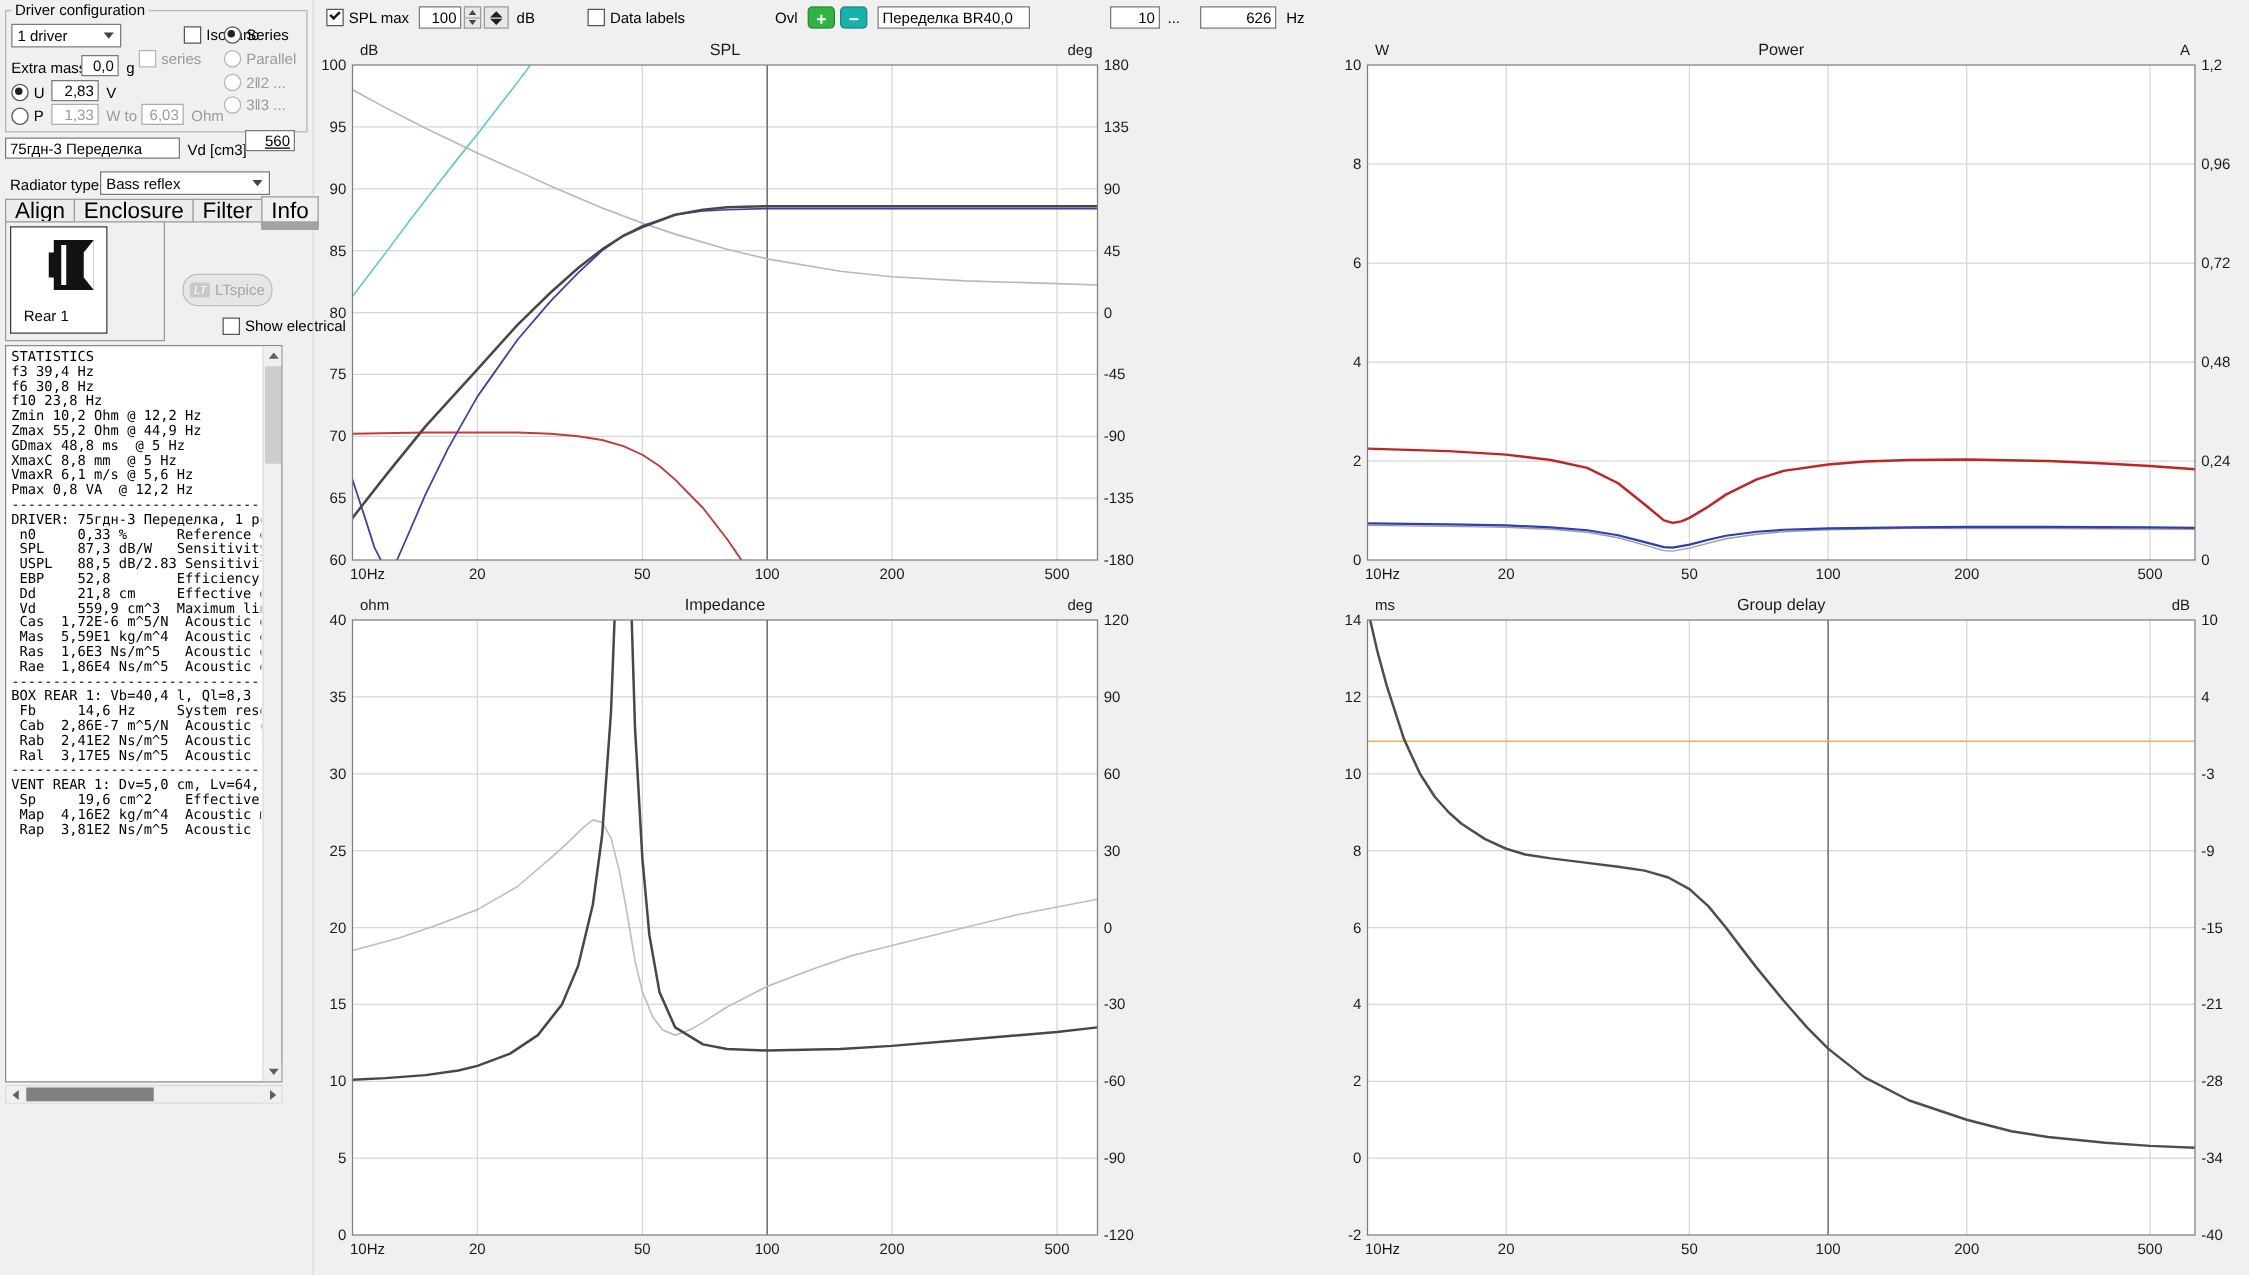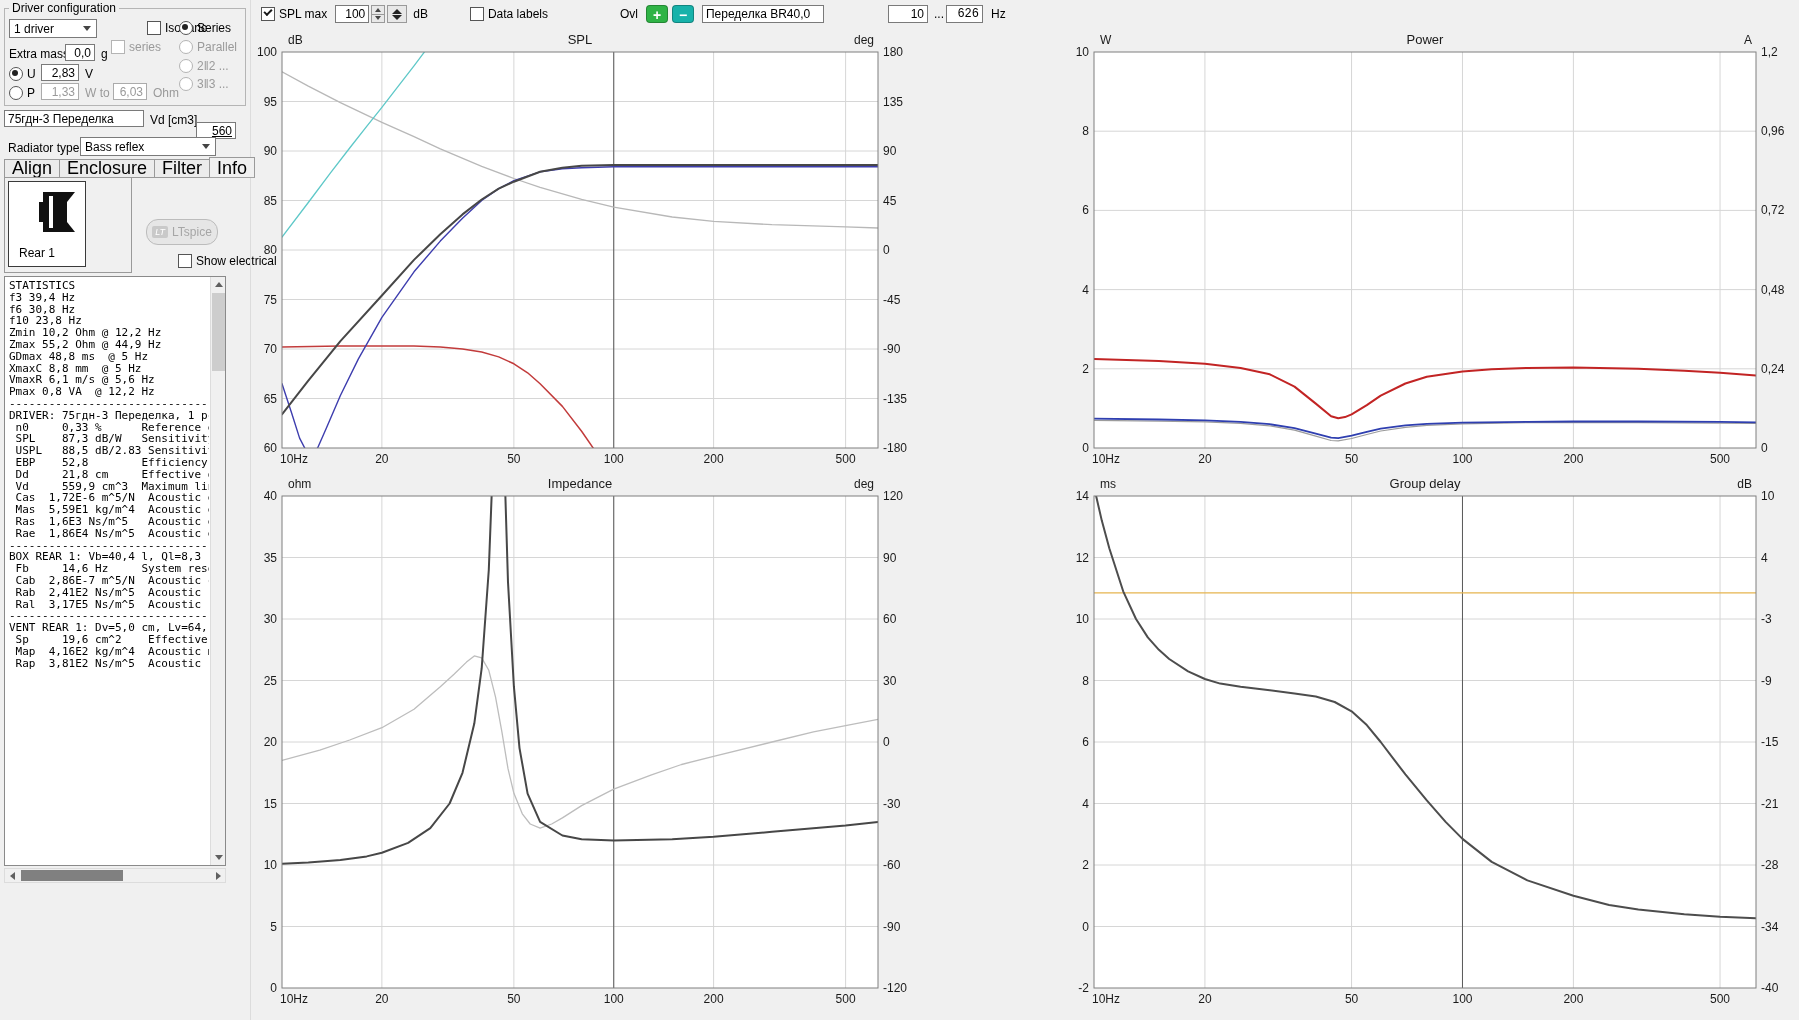--- a/index.html
+++ b/index.html
@@ -33,21 +33,21 @@
   .circle.checked::after{content:'';position:absolute;left:2px;top:2px;width:6px;height:6px;border-radius:50%;background:#222;}
   .dis{color:#9a9a9a;}
   .dis .box,.dis .circle{border-color:#b4b4b4;}
 
   .lbl{font-size:12px;}
 
   
   .tabs{position:absolute;left:4px;top:159px;display:flex;height:19px;}
   .tab{border:1px solid #9a9a9a;margin-right:-1px;background:#ececec;height:17px;line-height:17px;
        padding:0 7px;font-size:18px;cursor:default;}
-  .tab.active{background:#f0f0f0;height:19px;margin-top:-2px;line-height:20px;border-bottom:1px solid #a3a3a3;position:relative;z-index:2;}
+  .tab.active{background:#f0f0f0;height:19px;margin-top:-2px;line-height:20px;border-bottom:7px solid #a3a3a3;position:relative;z-index:2;}
   .tab-pane{position:absolute;left:4px;top:177px;width:126px;height:94px;border:1px solid #9a9a9a;background:#f0f0f0;}
 
   .speaker-box{position:absolute;left:8px;top:181px;width:76px;height:84px;background:#fff;border:1px solid #3a3a3a;}
   .speaker-caption{position:absolute;left:10px;bottom:6px;font-size:12px;}
 
   .lt-btn{position:absolute;left:146px;top:219px;width:70px;height:24px;background:#e6e6e6;border:1px solid #bcbcbc;
           border-radius:12px;color:#a6a6a6;display:flex;align-items:center;justify-content:center;gap:4px;font-size:12px;}
   .lt-logo{background:#c9c9c9;color:#fff;font-size:9px;font-style:italic;padding:1px 3px;border-radius:2px;}
 
   .stats{position:absolute;left:4px;top:276px;width:222px;height:590px;background:#fff;border:1px solid #8a8a8a;box-sizing:border-box;overflow:hidden;}
@@ -148,21 +148,21 @@
         <span class="lbl">P</span>
       </label>
       <input class="win-input num dis" style="left: 36px; top: 74px; width: 38px;" value="1,33">
       <span class="lbl abs dis" style="left:80px;top:77px;">W to</span>
       <input class="win-input num dis" style="left: 108px; top: 74px; width: 34px;" value="6,03">
       <span class="lbl abs dis" style="left:148px;top:77px;">Ohm</span>
     </div>
 
     <input class="win-input" style="left: 4px; top: 110px; width: 140px;" value="75гдн-3 Переделка">
     <span class="lbl abs" style="left:150px;top:113px;">Vd [cm3]</span>
-    <input class="win-input num" style="left: 196px; top: 122px; width: 40px; text-decoration: underline;" value="560">
+    <input class="win-input num" style="left: 196px; top: 104px; width: 40px; text-decoration: underline;" value="560">
 
     <span class="lbl abs" style="left:8px;top:141px;">Radiator type</span>
     <div class="win-select" style="left:80px;top:137px;width:136px;">
       <span class="val">Bass reflex</span>
       <span class="dd-arrow"></span>
     </div>
 
     <div class="tabs">
       <div class="tab">Align</div>
       <div class="tab">Enclosure</div>
@@ -275,21 +275,21 @@
         <span class="lbl">Data labels</span>
       </label>
 
       <span class="lbl" style="margin-left:72px;">Ovl</span>
       <button class="ovl-btn" style="margin-left:8px;background:#2fb345;">+</button>
       <button class="ovl-btn" style="margin-left:4px;background:#17b2aa;">−</button>
       <input class="win-input" style="margin-left: 8px; width: 122px;" value="Переделка BR40,0">
 
       <input class="win-input num" style="margin-left: 64px; width: 40px;" value="10">
       <span class="lbl" style="margin-left:6px;">...</span>
-      <input class="win-input num" style="margin-left: 2px; width: 37px; font-family: Liberation Mono, monospace;" value="626">
+      <input class="win-input num" style="margin-left: 16px; width: 61px;" value="626">
       <span class="lbl" style="margin-left:8px;text-align:right;">Hz</span>
     </div>
 
     <div class="chart chart-spl"><svg width="675" height="444">
           <rect x="31" y="24" width="596" height="396" fill="#ffffff"></rect>
           <line x1="31" x2="627" y1="370.5" y2="370.5" stroke="#d6d6d6"></line>
           <line x1="31" x2="627" y1="321" y2="321" stroke="#d6d6d6"></line>
           <line x1="31" x2="627" y1="271.5" y2="271.5" stroke="#d6d6d6"></line>
           <line x1="31" x2="627" y1="222" y2="222" stroke="#d6d6d6"></line>
           <line x1="31" x2="627" y1="172.5" y2="172.5" stroke="#d6d6d6"></line>

